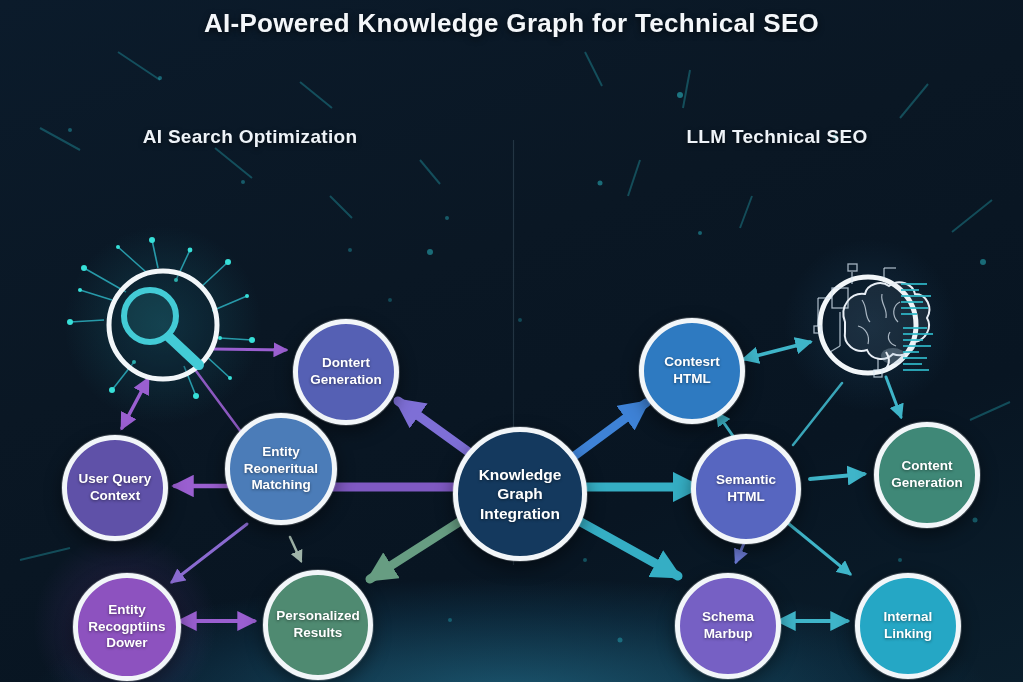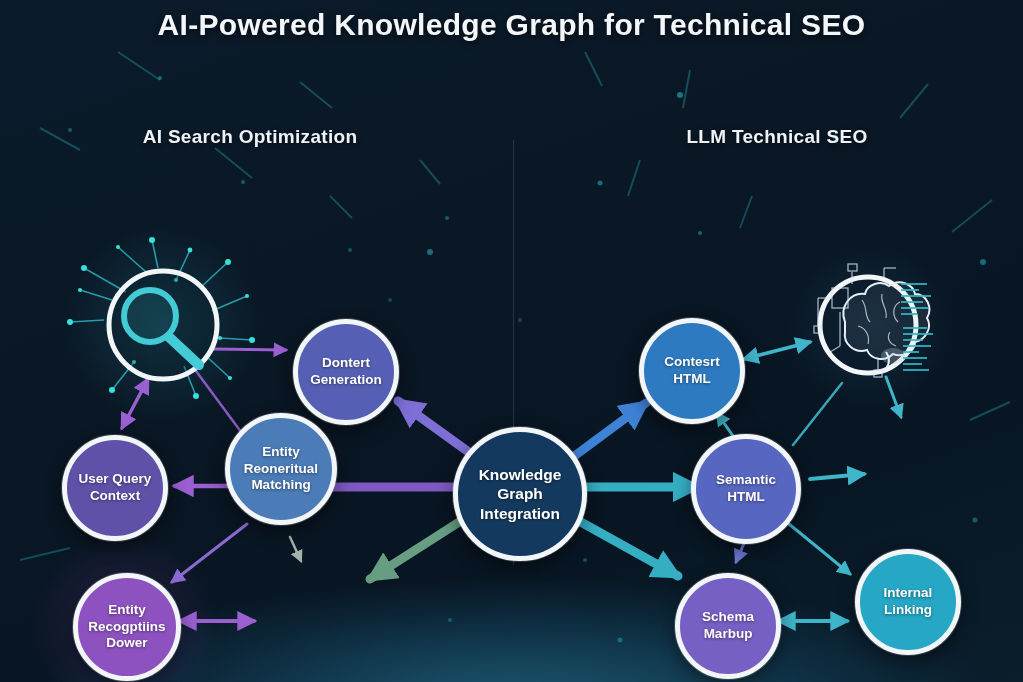--- a/index.html
+++ b/index.html
@@ -12,21 +12,21 @@
   #glow-bottom{left:0;bottom:0;width:1023px;height:260px;
     background:radial-gradient(60% 150px at 50% 105%, rgba(46,150,188,.48), rgba(24,96,132,.22) 55%, transparent 78%);}
   #glow-left-icon{left:63px;top:225px;width:200px;height:200px;border-radius:50%;
     background:radial-gradient(circle, rgba(40,185,205,.20), transparent 70%);}
   #glow-dower{left:30px;top:535px;width:190px;height:180px;border-radius:50%;
     background:radial-gradient(circle, rgba(150,80,205,.25), transparent 70%);}
   #glow-brain{left:780px;top:240px;width:180px;height:170px;border-radius:50%;
     background:radial-gradient(circle, rgba(62,145,200,.16), transparent 70%);}
   #title{
     position:absolute;left:0;top:8px;width:1023px;text-align:center;
-    color:#f4f7fa;font-size:30px;font-weight:700;letter-spacing:.3px;
+    color:#f4f7fa;font-size:26px;font-weight:700;letter-spacing:.3px;
     text-shadow:0 2px 6px rgba(0,0,0,.6);
   }
   .section-heading{
     position:absolute;top:126px;transform:translateX(-50%);
     color:#eef3f8;font-size:19px;font-weight:700;letter-spacing:.3px;
     text-shadow:0 2px 5px rgba(0,0,0,.55);white-space:nowrap;
   }
   #heading-left{left:250px;}
   #heading-right{left:777px;}
   svg.layer{position:absolute;left:0;top:0;}
@@ -247,31 +247,37 @@
   </div>
 
   <div class="node" style="left: 225px; top: 413px; width: 102px; height: 102px; background-color: rgb(75, 124, 184);">
     <span class="node-label">Entity Reoneritual Matching</span>
   </div>
 
   <div class="node" style="left: 73px; top: 573px; width: 98px; height: 98px; background-color: rgb(141, 82, 191);">
     <span class="node-label">Entity Recogptiins Dower</span>
   </div>
 
+  <div class="node" style="left: 263px; top: 570px; width: 100px; height: 100px; background-color: rgb(79, 138, 113);">
+    <span class="node-label">Personalized Results</span>
+  </div>
 
   <div class="node" style="left: 639px; top: 318px; width: 96px; height: 96px; background-color: rgb(46, 122, 193);">
     <span class="node-label">Contesrt HTML</span>
   </div>
 
   <div class="node" style="left: 691px; top: 434px; width: 100px; height: 100px; background-color: rgb(87, 102, 192);">
     <span class="node-label">Semantic HTML</span>
   </div>
 
+  <div class="node" style="left: 874px; top: 422px; width: 96px; height: 96px; background-color: rgb(63, 136, 119);">
+    <span class="node-label">Content Generation</span>
+  </div>
 
   <div class="node" style="left: 675px; top: 573px; width: 96px; height: 96px; background-color: rgb(118, 96, 196);">
     <span class="node-label">Schema Marbup</span>
   </div>
 
-  <div class="node" style="left: 855px; top: 549px; width: 96px; height: 96px; background-color: rgb(37, 167, 197);">
+  <div class="node" style="left: 855px; top: 573px; width: 96px; height: 96px; background-color: rgb(37, 167, 197);">
     <span class="node-label">Internal Linking</span>
   </div>
 
 </div>
 
 </body></html>

